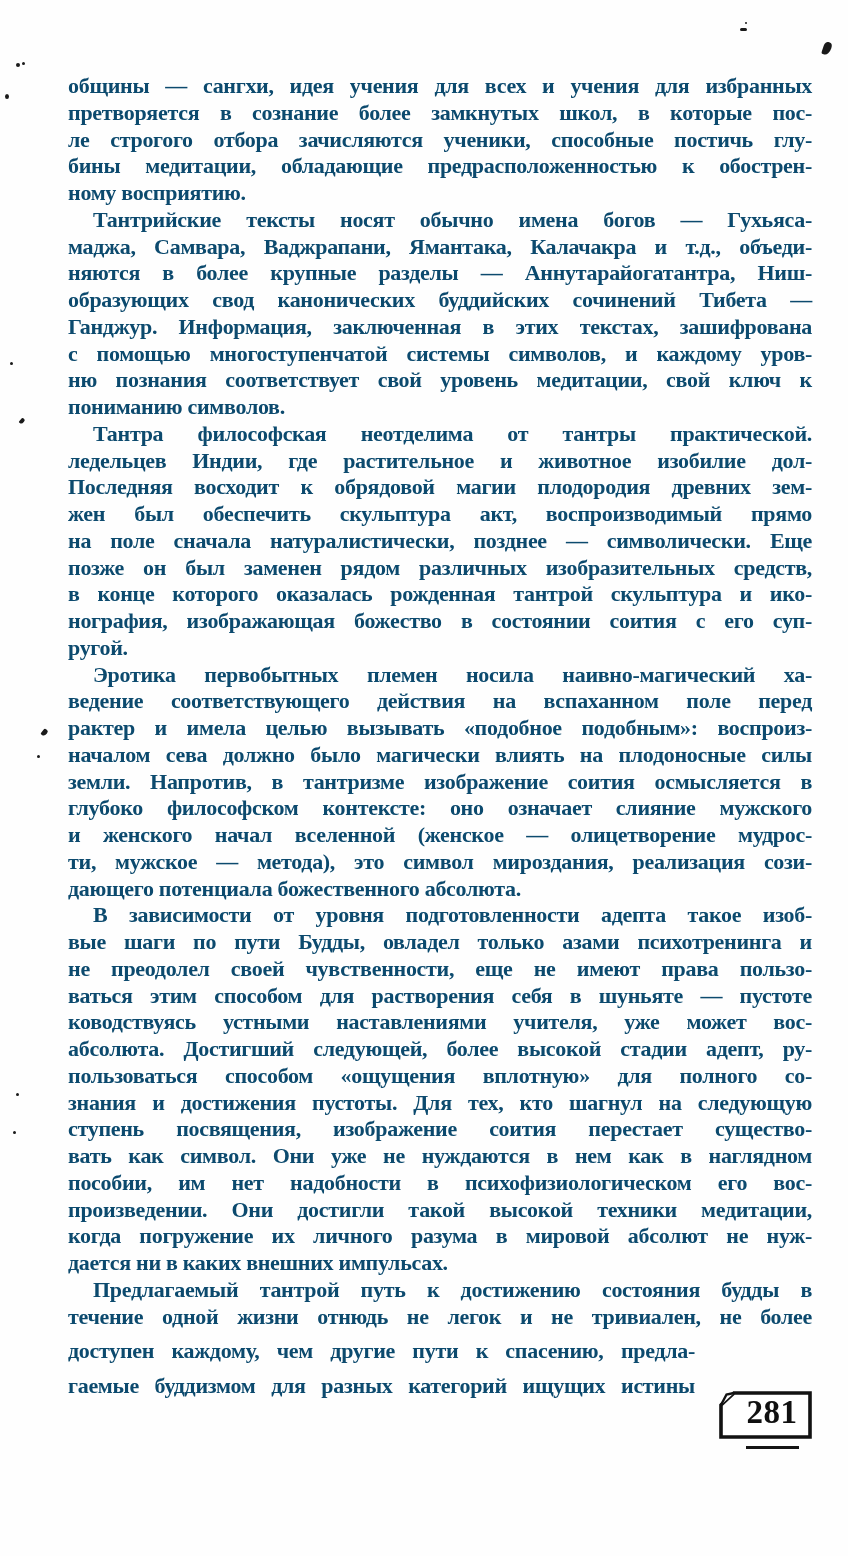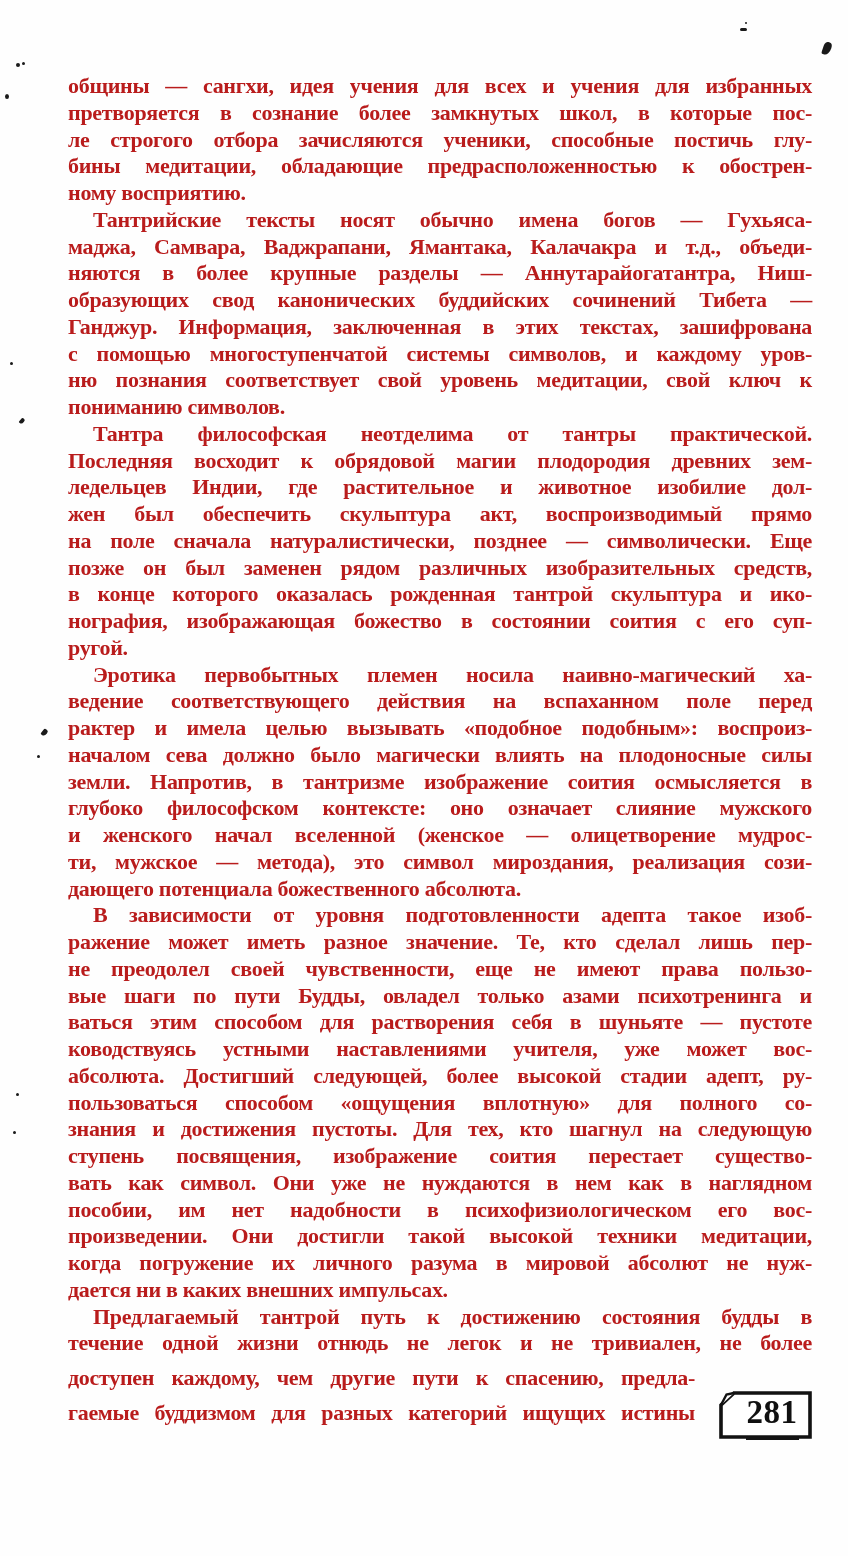--- a/index.html
+++ b/index.html
@@ -10,21 +10,21 @@
     overflow: hidden;
     font-family: "Liberation Serif", "DejaVu Serif", serif;
   }
   .scan-page {
     position: absolute; inset: 0;
     background: #fefefe;
   }
   .text-block {
     position: absolute;
     left: 68px; top: 73px; width: 744px;
-    color: #b91c1c;
+    color: #0c4a6e;
     font-size: 22px;
     font-weight: 700;
     letter-spacing: -0.3px;
     text-rendering: optimizeLegibility;
   }
   .line {
     height: 26.75px;
     line-height: 26.75px;
     text-align: justify;
     text-align-last: justify;
@@ -48,21 +48,21 @@
     text-align: center;
   }
   .pn {
     display: inline-block;
     font-size: 33px;
     font-weight: 700;
     line-height: 36px;
     color: #101010;
     letter-spacing: 0.5px;
     border-bottom: 3px solid #141414;
-    padding: 0 1px 7px 1px;
+    padding: 0 1px 16px 1px;
   }
 
   
   .speck {
     position: absolute;
     background: #1a1a1a;
     border-radius: 50%;
   }
   .speck.comma {
     border-radius: 62% 58% 88% 18% / 55% 55% 92% 22%;
@@ -87,41 +87,40 @@
       <div class="line flush">ному восприятию.</div>
       <div class="line indent">Тантрийские тексты носят обычно имена богов — Гухьяса-</div>
       <div class="line">маджа, Самвара, Ваджрапани, Ямантака, Калачакра и т.д., объеди-</div>
       <div class="line">няются в более крупные разделы — Аннутарайогатантра, Ниш-</div>
       <div class="line">образующих свод канонических буддийских сочинений Тибета —</div>
       <div class="line">Ганджур. Информация, заключенная в этих текстах, зашифрована</div>
       <div class="line">с помощью многоступенчатой системы символов, и каждому уров-</div>
       <div class="line">ню познания соответствует свой уровень медитации, свой ключ к</div>
       <div class="line flush">пониманию символов.</div>
       <div class="line indent">Тантра философская неотделима от тантры практической.</div>
+      <div class="line">ледельцев Индии, где растительное и животное изобилие дол-</div>
       <div class="line">Последняя восходит к обрядовой магии плодородия древних зем-</div>
-      <div class="line">ледельцев Индии, где растительное и животное изобилие дол-</div>
       <div class="line">жен был обеспечить скульптура акт, воспроизводимый прямо</div>
       <div class="line">на поле сначала натуралистически, позднее — символически. Еще</div>
       <div class="line">позже он был заменен рядом различных изобразительных средств,</div>
       <div class="line">в конце которого оказалась рожденная тантрой скульптура и ико-</div>
       <div class="line">нография, изображающая божество в состоянии соития с его суп-</div>
       <div class="line flush">ругой.</div>
       <div class="line indent">Эротика первобытных племен носила наивно-магический ха-</div>
       <div class="line">ведение соответствующего действия на вспаханном поле перед</div>
       <div class="line">рактер и имела целью вызывать «подобное подобным»: воспроиз-</div>
       <div class="line">началом сева должно было магически влиять на плодоносные силы</div>
       <div class="line">земли. Напротив, в тантризме изображение соития осмысляется в</div>
       <div class="line">глубоко философском контексте: оно означает слияние мужского</div>
       <div class="line">и женского начал вселенной (женское — олицетворение мудрос-</div>
       <div class="line">ти, мужское — метода), это символ мироздания, реализация сози-</div>
       <div class="line flush">дающего потенциала божественного абсолюта.</div>
       <div class="line indent">В зависимости от уровня подготовленности адепта такое изоб-</div>
-      <div class="line">ражение может иметь разное значение. Те, кто сделал лишь пер-</div>
+      <div class="line">вые шаги по пути Будды, овладел только азами психотренинга и</div>
       <div class="line">не преодолел своей чувственности, еще не имеют права пользо-</div>
-      <div class="line">вые шаги по пути Будды, овладел только азами психотренинга и</div>
       <div class="line">ваться этим способом для растворения себя в шуньяте — пустоте</div>
       <div class="line">ководствуясь устными наставлениями учителя, уже может вос-</div>
       <div class="line">абсолюта. Достигший следующей, более высокой стадии адепт, ру-</div>
       <div class="line">пользоваться способом «ощущения вплотную» для полного со-</div>
       <div class="line">знания и достижения пустоты. Для тех, кто шагнул на следующую</div>
       <div class="line">ступень посвящения, изображение соития перестает существо-</div>
       <div class="line">вать как символ. Они уже не нуждаются в нем как в наглядном</div>
       <div class="line">пособии, им нет надобности в психофизиологическом его вос-</div>
       <div class="line">произведении. Они достигли такой высокой техники медитации,</div>
       <div class="line">когда погружение их личного разума в мировой абсолют не нуж-</div>

